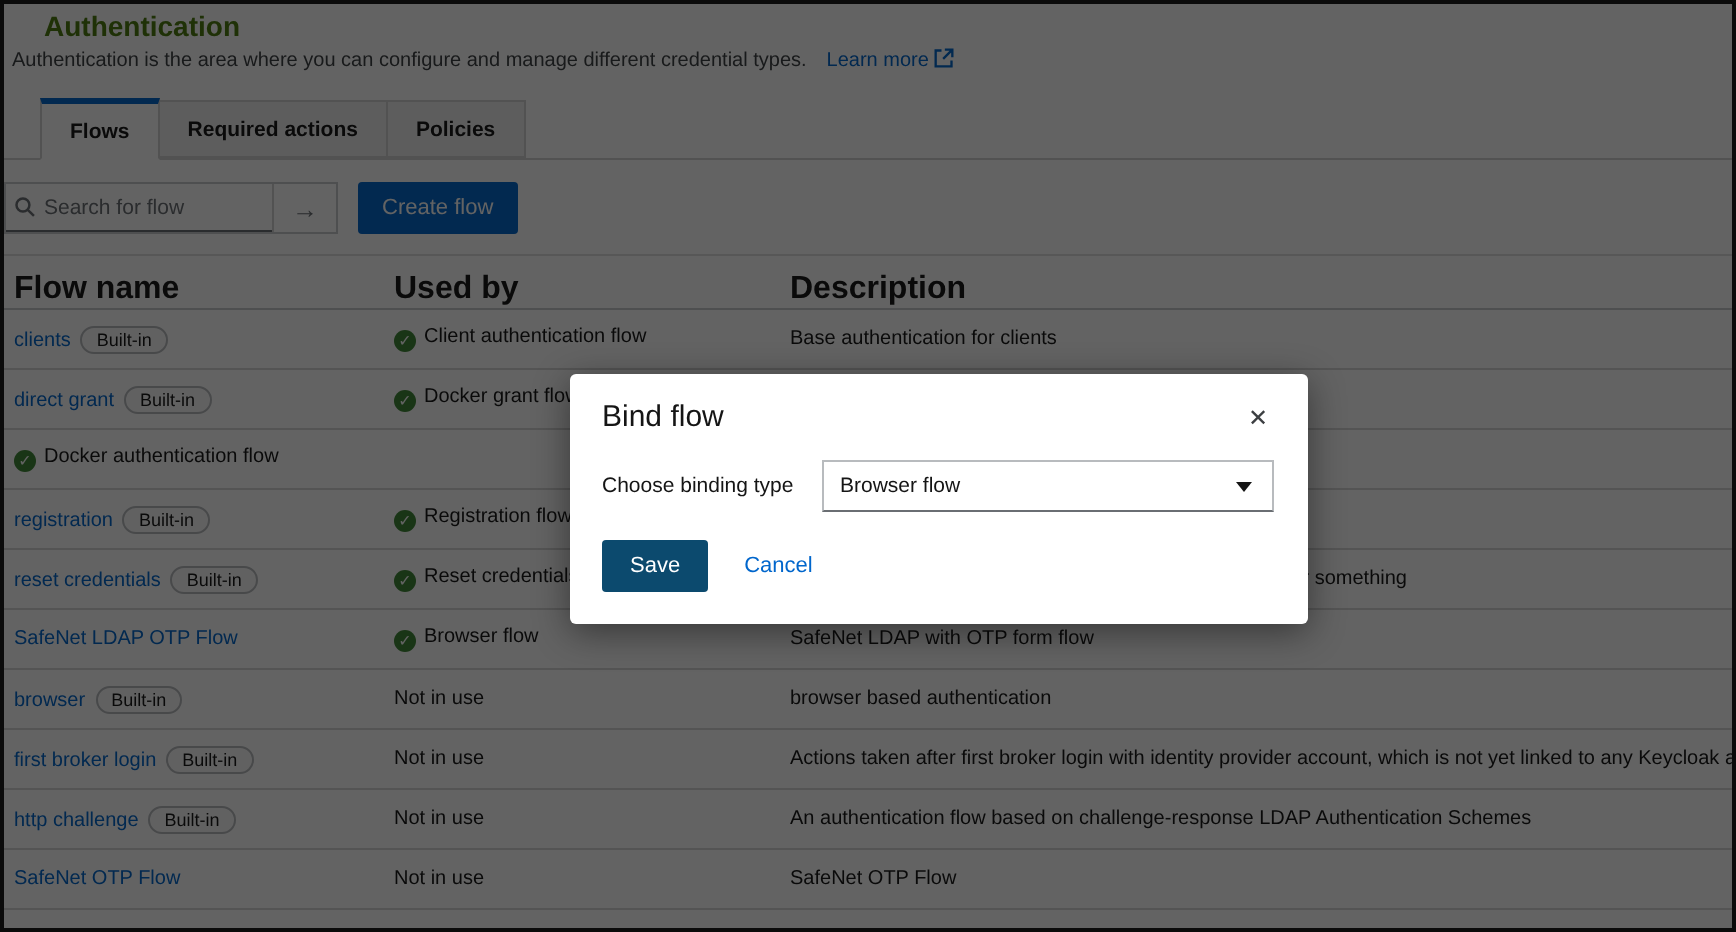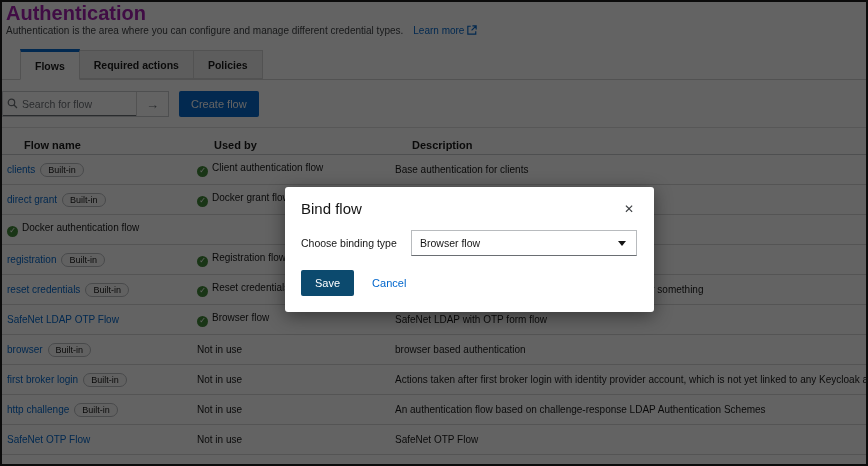--- a/index.html
+++ b/index.html
@@ -4,21 +4,21 @@
 <style>
   * { margin:0; padding:0; box-sizing:border-box; }
   body { font-family: "Liberation Sans", sans-serif; background:#888; }
   #frame {
     position:relative; width:868px; height:466px;
     border:2px solid #0b0b0b; background:#ffffff; overflow:hidden;
   }
   
   .page { position:absolute; inset:0; background:#fff; }
   .page-header { padding:2px 0 0 4px; }
-  .page-title { font-size:20px; font-weight:700; color:#a21caf; line-height:19px; }
+  .page-title { font-size:14px; font-weight:700; color:#4d7c0f; line-height:19px;margin-left:16px; }
   .page-sub { font-size:10px; color:#3c3f42; line-height:15px; }
   .learn-more { color:#0066cc; text-decoration:none; margin-left:10px; font-size:10px; cursor:pointer; }
   .ext-icon { display:inline-block; vertical-align:-1px; margin-left:3px; }
   
   .tabs { display:flex; align-items:flex-end; margin-top:11px; border-bottom:1px solid #d2d2d2; padding-left:18px; height:30px;font-weight:bold; }
   .tab { font-size:10.5px; color:#151515; padding:0 14px; height:29px; display:flex; align-items:center;
          background:#f0f0f0; border:1px solid #d2d2d2; border-left:none; cursor:pointer; }
   .tab:first-child { border-left:1px solid #d2d2d2; }
   .tab.active { background:#fff; border-top:3px solid #0066cc; border-bottom:1px solid #fff; margin-bottom:-1px; height:31px; }
   
@@ -29,21 +29,21 @@
   .search-input { border:none; outline:none; width:100%; font-size:10.5px; color:#151515; font-family:"Liberation Sans",sans-serif; }
   .search-input::placeholder { color:#6a6e73; }
   .search-arrow-btn { width:32px; display:flex; align-items:center; justify-content:center;
         background:#fff; border:none; border-left:1px solid #d2d2d2; color:#6a6e73; font-size:13px; cursor:pointer; }
   .create-btn { margin-left:10px; height:26px; padding:0 12px; background:#0066cc; color:#fff;
         border:none; border-radius:2px; font-size:11px; cursor:pointer; font-family:"Liberation Sans",sans-serif; }
   
   .table { margin-top:7px; }
   .t-head, .t-row { display:grid; grid-template-columns:190px 198px 1fr; align-items:center; }
   .t-head { height:20px; border-bottom:1px solid #c8cbce; }
-  .t-head > div { font-size:11px; font-weight:700; color:#151515; padding-left:22px; }
+  .t-head > div { font-size:16px; font-weight:700; color:#151515; padding-left:5px; }
   .t-row { height:30px; border-bottom:1px solid #d7d7d7; }
   .t-cell { font-size:10px; color:#151515; padding-left:5px; white-space:nowrap; overflow:hidden; }
   .flow-link { color:#0066cc; text-decoration:none; cursor:pointer; }
   .pill { display:inline-block; margin-left:5px; padding:1px 7px; font-size:9px; color:#151515;
         background:#fafafa; border:1px solid #b8bbbe; border-radius:9px; }
   .check-icon { display:inline-flex; align-items:center; justify-content:center; width:11px; height:11px;
         border-radius:50%; background:#3e8635; color:#fff; font-size:8px; line-height:1; margin-right:4px; vertical-align:-2px; }
   .usedby-text { font-size:10px; color:#151515; }
   
   .backdrop { position:absolute; inset:0; background:rgba(3,3,3,0.62); z-index:10; }

